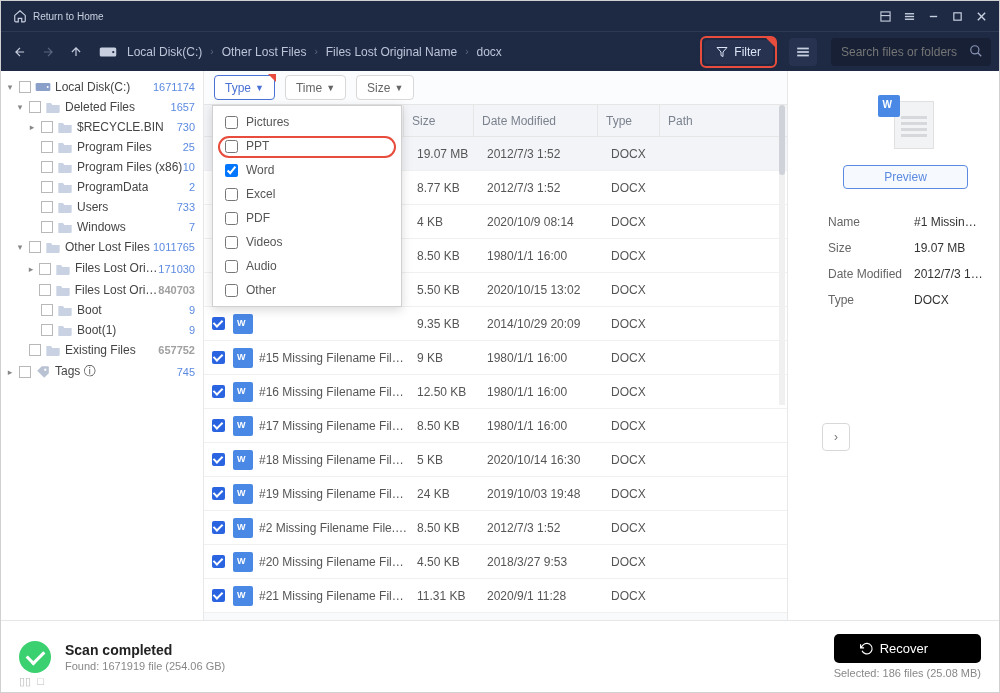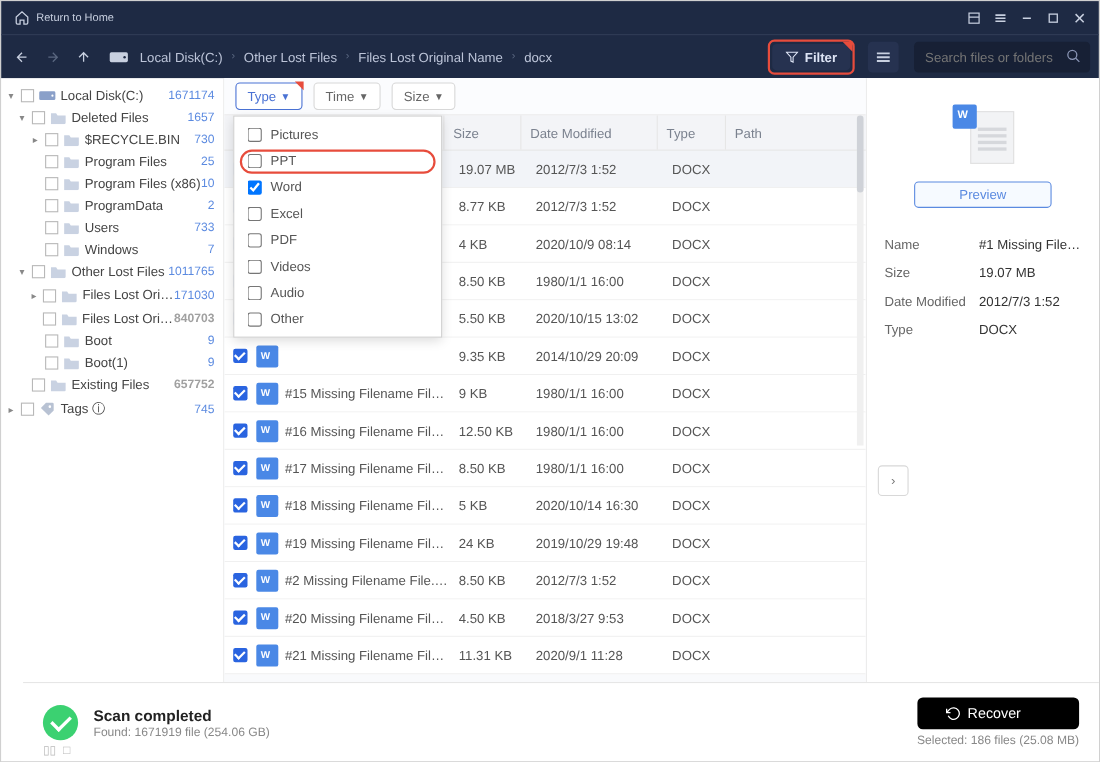--- a/index.html
+++ b/index.html
@@ -50,21 +50,20 @@
     display:flex;
     align-items:center;
     position:relative;
   }
   .filter-btn {
     display:flex; align-items:center; gap:6px;
     background:#263250; color:#dde4f5;
     padding:5px 12px; border-radius:4px;
     font-size:12px;
     position:relative;
-    font-weight:bold;
   }
   .red-tri { position:absolute; top:-2px; right:-2px; width:0;height:0; border-left:9px solid transparent; border-top:9px solid #e74c3c;}
   .menu-btn { width:28px; height:28px; display:flex; align-items:center; justify-content:center; background:#263250; border-radius:4px; margin-left:6px;}
   .search-box {
     margin-left:8px; width:160px; height:28px; background:#172035;
     border:none; border-radius:4px; padding:0 28px 0 10px;
     color:#bac4de; font-size:12px; outline:none;
   }
   .search-wrap { position:relative; }
   .search-wrap .sicon { position:absolute; right:8px; top:6px; color:#8a95b5;}
@@ -108,39 +107,39 @@
   
   .type-dropdown {
     position:absolute; top:34px; left:8px; width:190px; background:#fff;
     border:1px solid #d0d0d0; box-shadow:0 3px 10px rgba(0,0,0,0.15);
     z-index:10; padding:4px 0;
   }
   .dd-item { display:flex; align-items:center; padding:5px 12px; font-size:12px; color:#555;}
   .dd-item input { margin-right:8px;}
   .dd-highlight { position:absolute; top:30px; left:5px; right:5px; height:22px; border:2px solid #e74c3c; border-radius:12px; pointer-events:none;}
   
-  .preview { width:212px; border-left:1px solid #e8e8e8; display:flex; flex-direction:column; align-items:center; padding-top:24px; background:#fff;}
+  .preview { width:212px; border-left:1px solid #e8e8e8; display:flex; flex-direction:column; align-items:center; padding-top:24px; background:#fff;padding-left:24px;}
   .preview .thumb {
     width:56px; height:56px; position:relative; margin-bottom:14px;
   }
   .preview .thumb .page { position:absolute; right:0; top:6px; width:40px; height:48px; background:#f2f3f5; border:1px solid #e0e0e0;}
   .preview .thumb .page::before { content:""; position:absolute; top:14px; left:6px; right:6px; height:3px; background:#d6d8dc; box-shadow:0 6px 0 #d6d8dc, 0 12px 0 #d6d8dc, 0 18px 0 #d6d8dc;}
   .preview .thumb .wic { position:absolute; left:0; top:0; width:22px; height:22px; background:#4a88e6; border-radius:2px;}
   .preview .thumb .wic::after { content:"W"; color:#fff; font-size:10px; font-weight:bold; position:absolute; left:5px; top:4px;}
   .preview-btn {
     padding:4px 40px; border:1px solid #5b8ae0; color:#5b8ae0; border-radius:4px; font-size:12px; background:#f6faff; margin-bottom:20px;
   }
   .kvtable { width:100%; padding:0 16px;}
   .kvrow { display:flex; padding:6px 0; font-size:12px;}
   .kvrow .k { width:86px; color:#666;}
   .kvrow .v { flex:1; color:#333; overflow:hidden; text-overflow:ellipsis; white-space:nowrap;}
   .next-btn { margin-top:auto; align-self:flex-start; margin:110px 0 0 10px; width:28px; height:28px; border:1px solid #d8d8d8; border-radius:4px; display:flex; align-items:center; justify-content:center; color:#777;}
   
   .footer {
-    height:72px; border-top:1px solid #e6e6e6; display:flex; align-items:center; padding:0 18px; background:#fff;margin-left:20px;
+    height:72px; border-top:1px solid #e6e6e6; display:flex; align-items:center; padding:0 18px; background:#fff;
   }
   .footer .okcircle { width:32px; height:32px; border-radius:50%; background:#3bd171; display:flex; align-items:center; justify-content:center; margin-right:14px;}
   .footer .okcircle::after { content:""; width:8px; height:14px; border:solid #fff; border-width:0 3px 3px 0; transform:rotate(45deg); margin-bottom:2px;}
   .footer .status-main { font-weight:700; font-size:14px; color:#222;}
   .footer .status-sub { font-size:11px; color:#888; margin-top:2px;}
   .footer-spacer { flex:1;}
   .recover-btn { background:#000000; color:#fff; padding:7px 26px; border-radius:5px; font-size:13px; display:flex; align-items:center; gap:6px;}
   .selected-info { font-size:11px; color:#888; margin-top:4px; text-align:right;}
   .small-ctrl { position:absolute; left:18px; bottom:4px; display:flex; gap:6px; color:#bbb; font-size:11px;}
   svg { display:block;}
@@ -564,21 +563,21 @@
             <span class="col-size">5 KB</span>
             <span class="col-date">2020/10/14 16:30</span>
             <span class="col-type">DOCX</span>
             <span class="col-path"></span>
           </div>
           <div class="trow">
             <span class="tcb"></span>
             <span class="ficon"></span>
             <span class="fname">#19 Missing Filename File.docx</span>
             <span class="col-size">24 KB</span>
-            <span class="col-date">2019/10/29 19:48</span>
+            <span class="col-date">2019/10/03 19:48</span>
             <span class="col-type">DOCX</span>
             <span class="col-path"></span>
           </div>
           <div class="trow">
             <span class="tcb"></span>
             <span class="ficon"></span>
             <span class="fname">#2 Missing Filename File.docx</span>
             <span class="col-size">8.50 KB</span>
             <span class="col-date">2012/7/3 1:52</span>
             <span class="col-type">DOCX</span>

